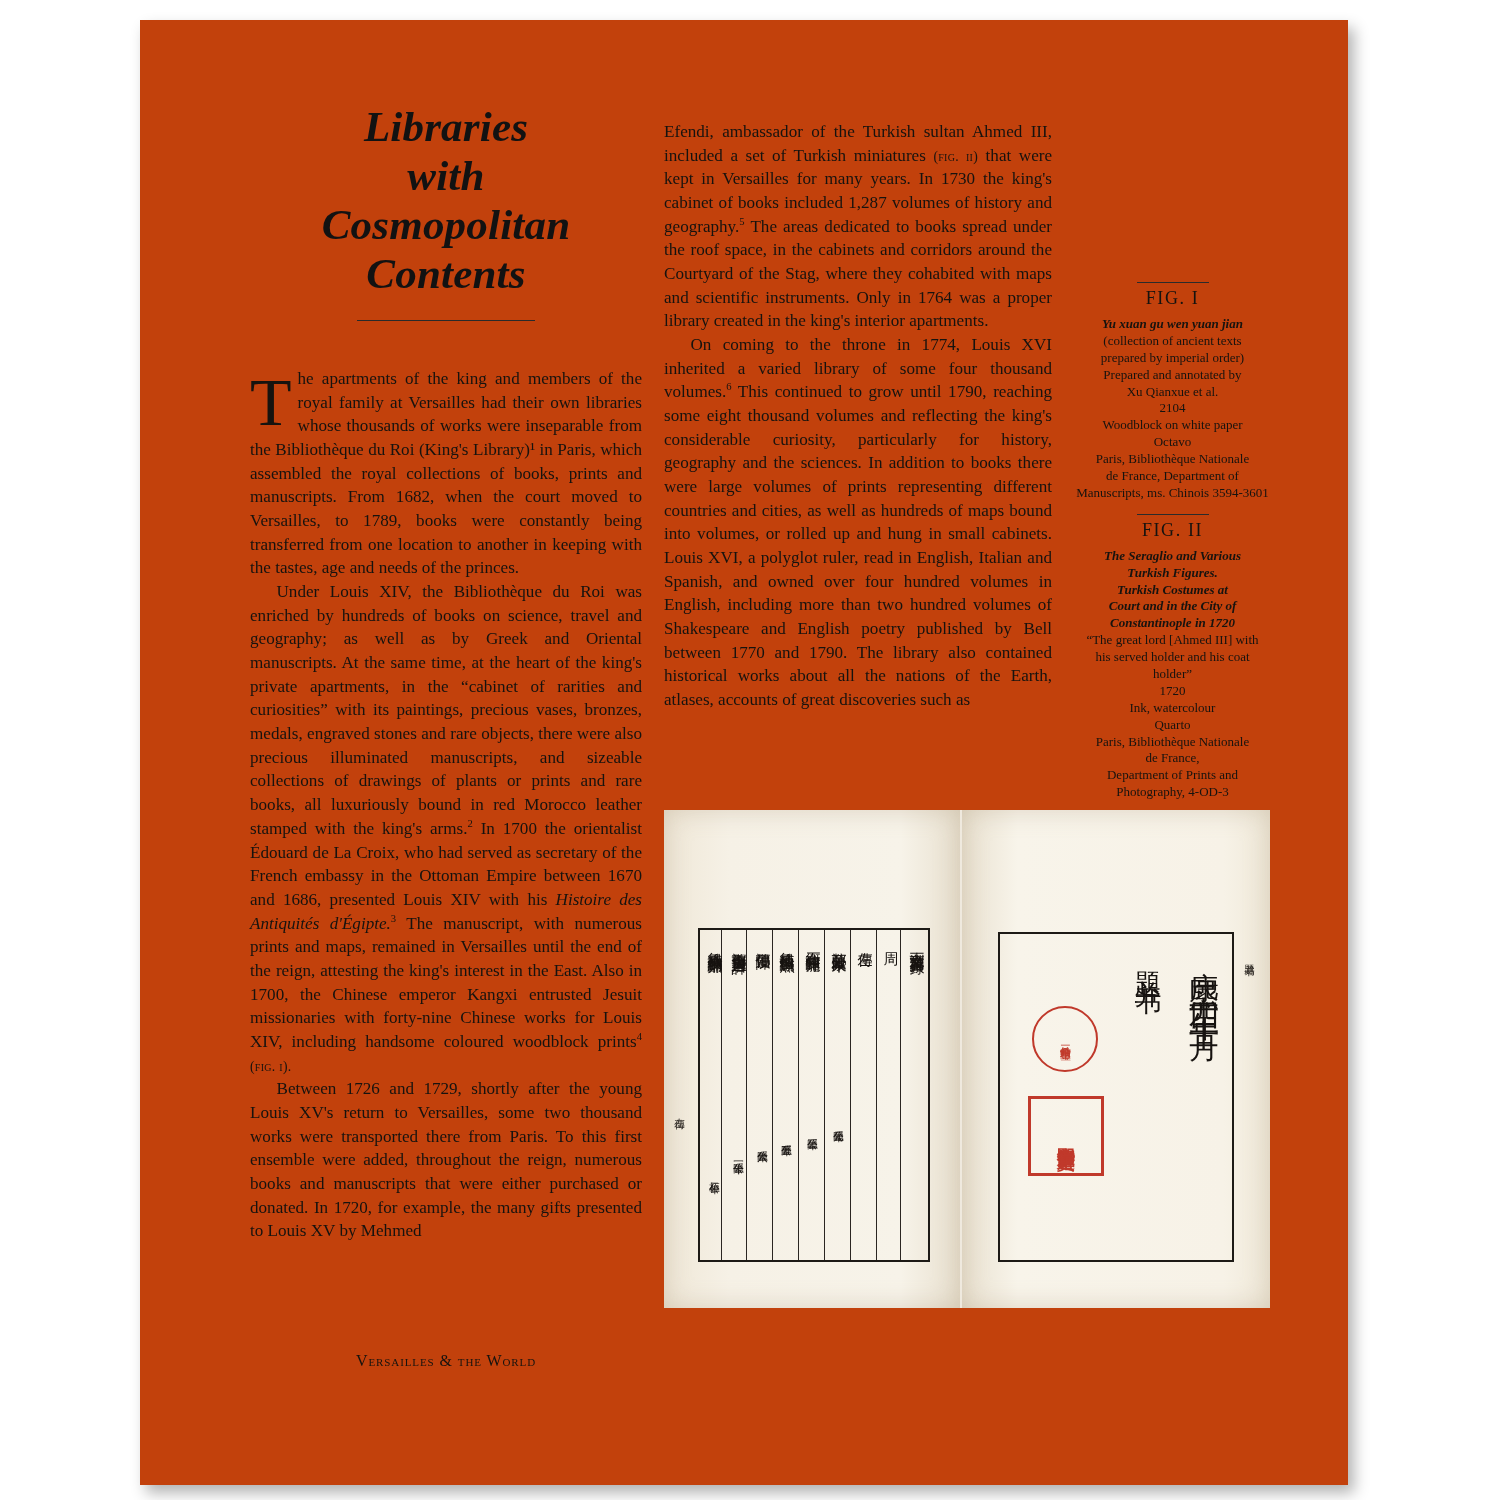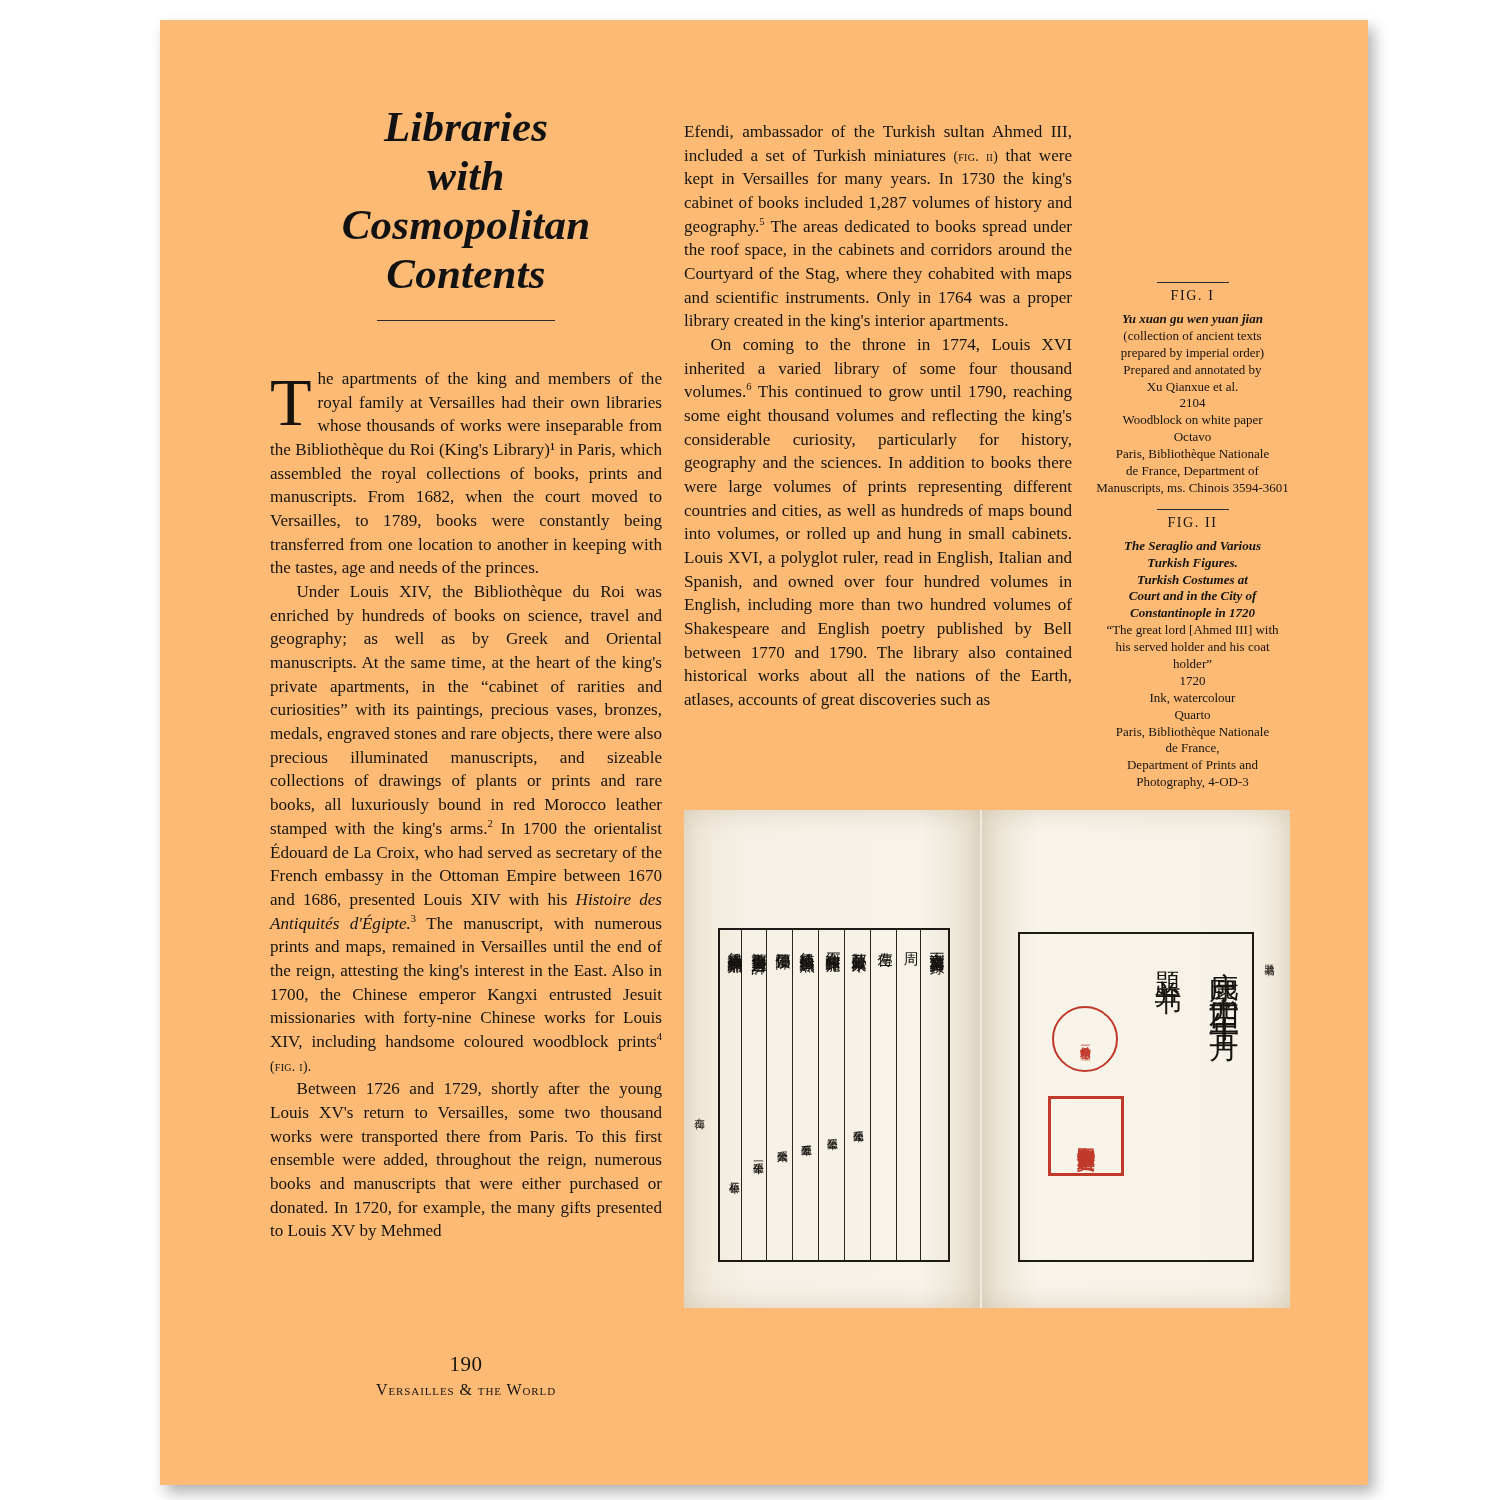--- a/index.html
+++ b/index.html
@@ -8,25 +8,25 @@
     background: #ffffff;
     width: 1500px;
     height: 1500px;
     overflow: hidden;
   }
   body {
     font-family: "Liberation Serif", serif;
   }
   #page-wrap {
     position: absolute;
-    left: 160px;
+    left: 140px;
     top: 20px;
     width: 1208px;
     height: 1465px;
-    background: #fdba74;
+    background: #c2410c;
     box-shadow: 6px 8px 14px rgba(0,0,0,0.30);
   }
   .page-inner {
     position: absolute;
     inset: 0;
   }
 
   
   .col-left {
     position: absolute;
@@ -113,21 +113,21 @@
     text-align: center;
     color: #16130f;
   }
   .cap-rule {
     width: 72px;
     height: 1px;
     background: #2b2b2b;
     margin: 0 auto 5px auto;
   }
   .cap-figlabel {
-    font-size: 14px;
+    font-size: 18px;
     letter-spacing: 1.6px;
     font-variant: small-caps;
     text-transform: uppercase;
     margin-bottom: 7px;
   }
   .cap-line {
     font-size: 13px;
     line-height: 1.30;
   }
   .cap-line.bold-it {
@@ -369,18 +369,17 @@
         <div class="cjk-big" style="right:66px; top:16px; font-size:27px; letter-spacing:8px;">題并书</div>
         <div class="seal seal-round" style="left:32px; top:72px; width:62px; height:62px;">三希堂精鑒璽</div>
         <div class="seal seal-sq" style="left:28px; top:162px; width:70px; height:74px;">康熙御筆之寶</div>
       </div>
 
       <div class="cjk-col small" style="left:10px; top:300px; color:#2a2520;">左傳</div>
       <div class="cjk-col small" style="left:580px; top:146px; color:#2a2520;">題并书</div>
     </div>
 
     <div class="folio">
-      <div class="folio-num">190</div>
       <div class="folio-title">Versailles &amp; the World</div>
     </div>
 
   </div>
 </div>
 
 </body></html>

